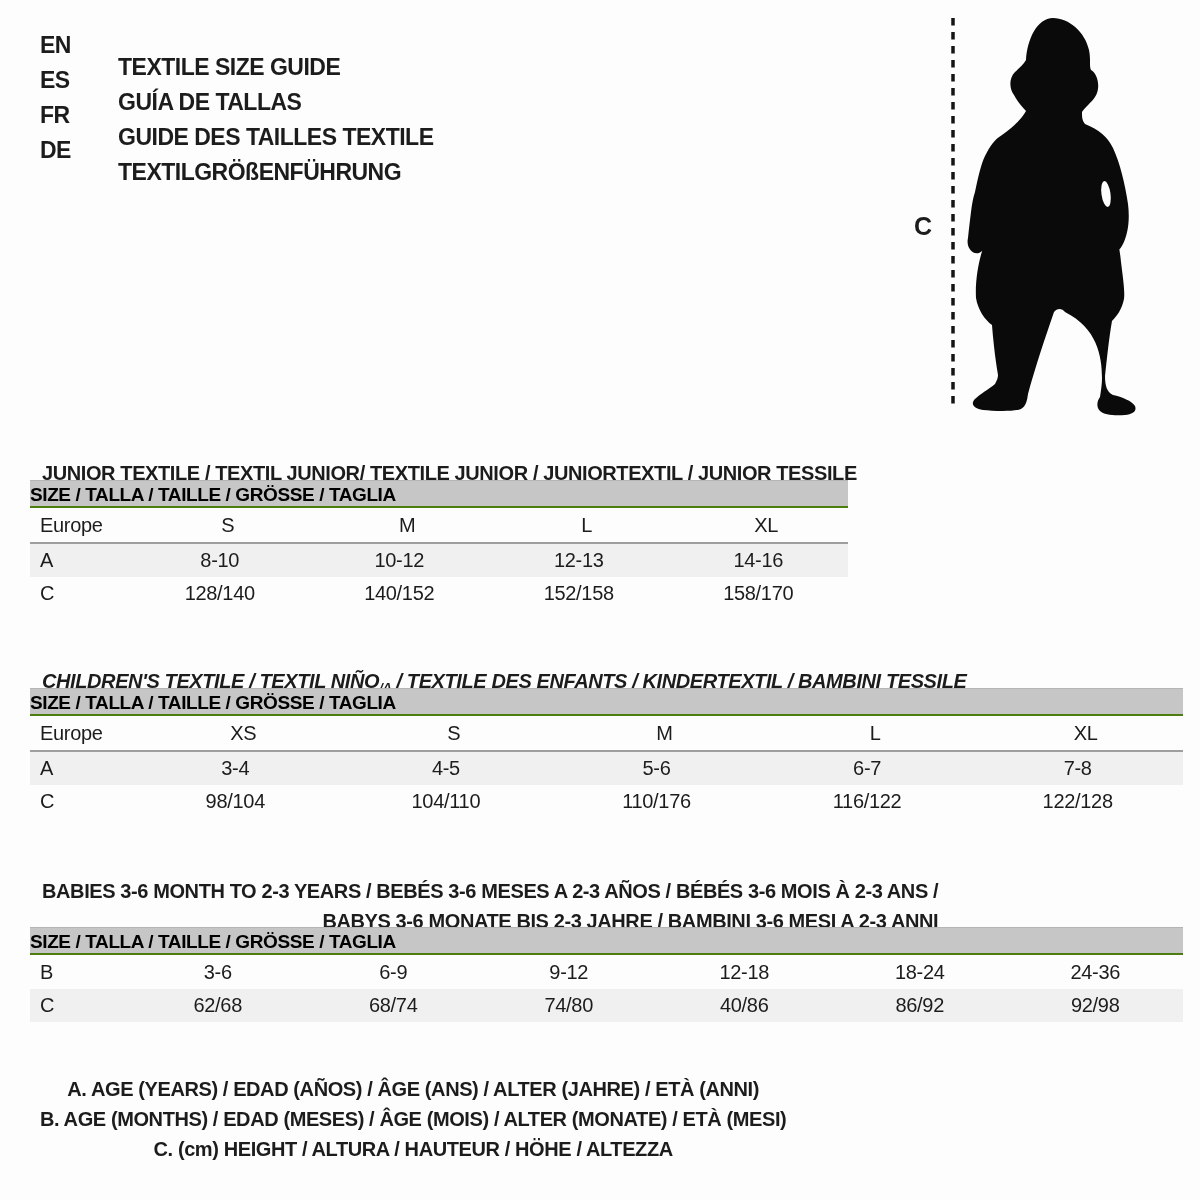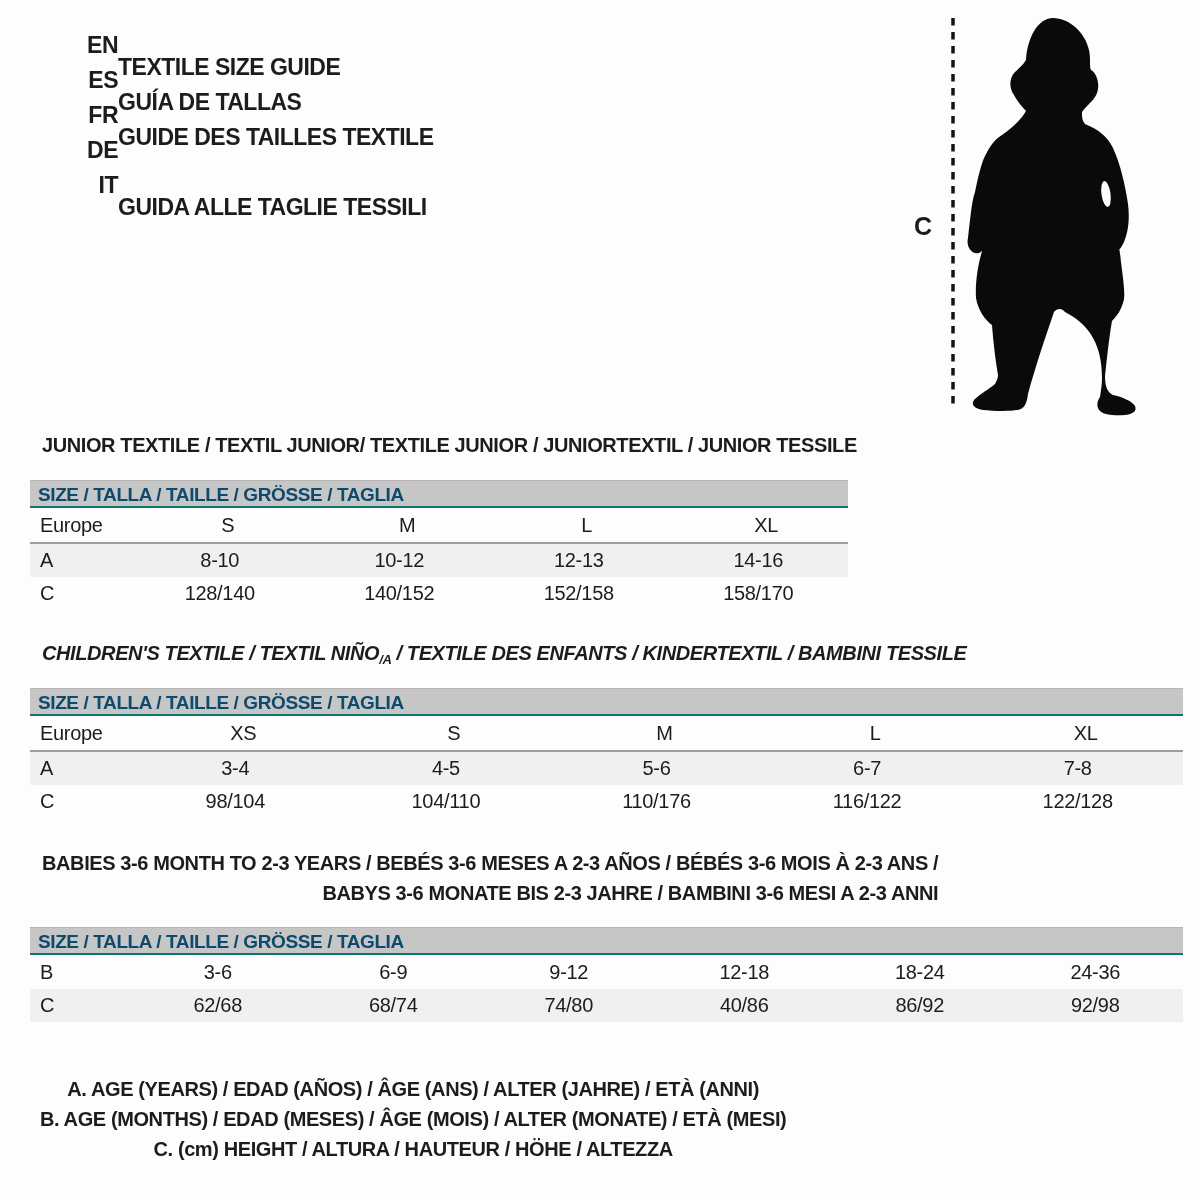--- a/index.html
+++ b/index.html
@@ -7,62 +7,63 @@
   body {
     position:relative;
     background:#fdfdfd;
     font-family:"Liberation Sans","DejaVu Sans",sans-serif;
     color:#1c1c1c;
     overflow:hidden;
   }
 
   
   .lang-block { position:absolute; left:40px; top:28px; }
-  .lang-row { display:flex; height:35px; align-items:center;text-align:right; }
+  .lang-row { display:flex; height:35px; align-items:center; }
   .lang-code {
     width:78px; font-size:23px; font-weight:bold; letter-spacing:-0.5px;
   }
   .lang-title {
     font-size:23px; font-weight:bold; letter-spacing:-0.5px;margin-top:44px;
   }
 
   
   .figure-wrap { position:absolute; left:905px; top:8px; width:250px; height:414px; }
   .measure-label {
     position:absolute; left:914px; top:212px;
     font-size:25px; font-weight:bold;
   }
 
   
   .section-title {
     position:absolute; left:42px;
     font-size:20px; font-weight:bold; letter-spacing:-0.4px;
     white-space:nowrap;
+    margin-top:28px;
   }
   .section-title .subscript {
     font-size:13px; vertical-align:-4px; font-weight:bold;
   }
   .title-junior   { top:434px; }
   .title-children { top:642px;font-style:italic; }
   .title-babies   { top:848px; line-height:30px;text-align:right; }
 
   
   .size-table { position:absolute; left:30px; }
   .tbl-junior   { top:480px; width:818px;  }
   .tbl-children { top:688px; width:1153px; }
   .tbl-babies   { top:927px; width:1153px; }
 
   .size-band {
     height:28px; line-height:28px;
     background:#c6c6c6;
     border-top:1px solid #b5b5b5;
-    border-bottom:2px solid #0f766e;
-    padding-left:8px;
+    border-bottom:2px solid #4d7c0f;
+    padding-left:0;
     font-size:19px; font-weight:bold; letter-spacing:-0.4px;
-    color:#0c4a6e;
+    color:#000000;
     white-space:nowrap; overflow:hidden;
   }
   .trow { display:flex; align-items:center; font-size:20px; letter-spacing:-0.3px; }
   .trow-europe { height:36px; border-bottom:2px solid #9e9e9e;gap:16px; }
   .trow-val    { height:33px; }
   .row-shade   { background:#f0f0f0; }
   .cell-label  { width:100px; padding-left:10px; }
   .cell-val    { flex:1; text-align:center; }
 
   
@@ -83,24 +84,21 @@
   <div class="lang-row">
     <span class="lang-code">ES</span>
     <span class="lang-title">GUÍA DE TALLAS</span>
   </div>
   <div class="lang-row">
     <span class="lang-code">FR</span>
     <span class="lang-title">GUIDE DES TAILLES TEXTILE</span>
   </div>
   <div class="lang-row">
     <span class="lang-code">DE</span>
-  </div>
-  <div class="lang-row">
-    <span class="lang-code">IT</span>
-    <span class="lang-title">GUIDA ALLE TAGLIE TESSILI</span>
+    <span class="lang-title">TEXTILGRÖßENFÜHRUNG</span>
   </div>
 </div>
 
 <div class="figure-wrap">
   <svg width="250" height="414" viewBox="0 0 250 414">
     <line x1="48" y1="10" x2="48" y2="402" stroke="#141414" stroke-width="3.5" stroke-dasharray="7.5,6.5"></line>
     <path fill="#0a0a0a" d="
       M148,10
       C164,10 180,24 184,42
       C186,52 184,58 186,62

